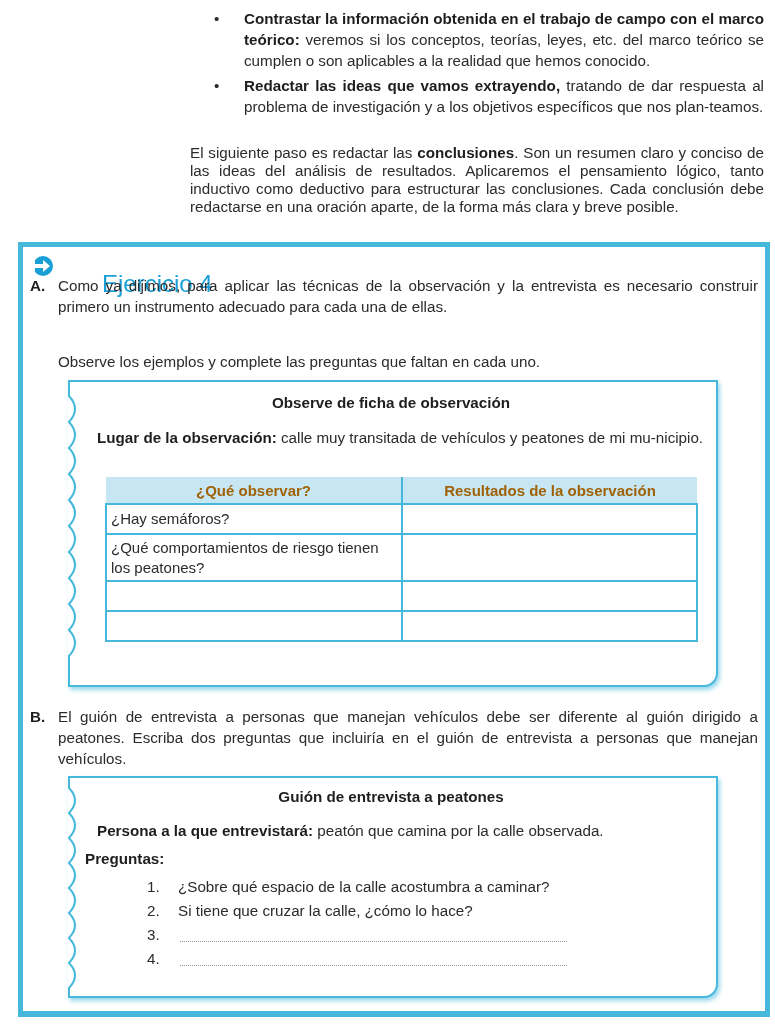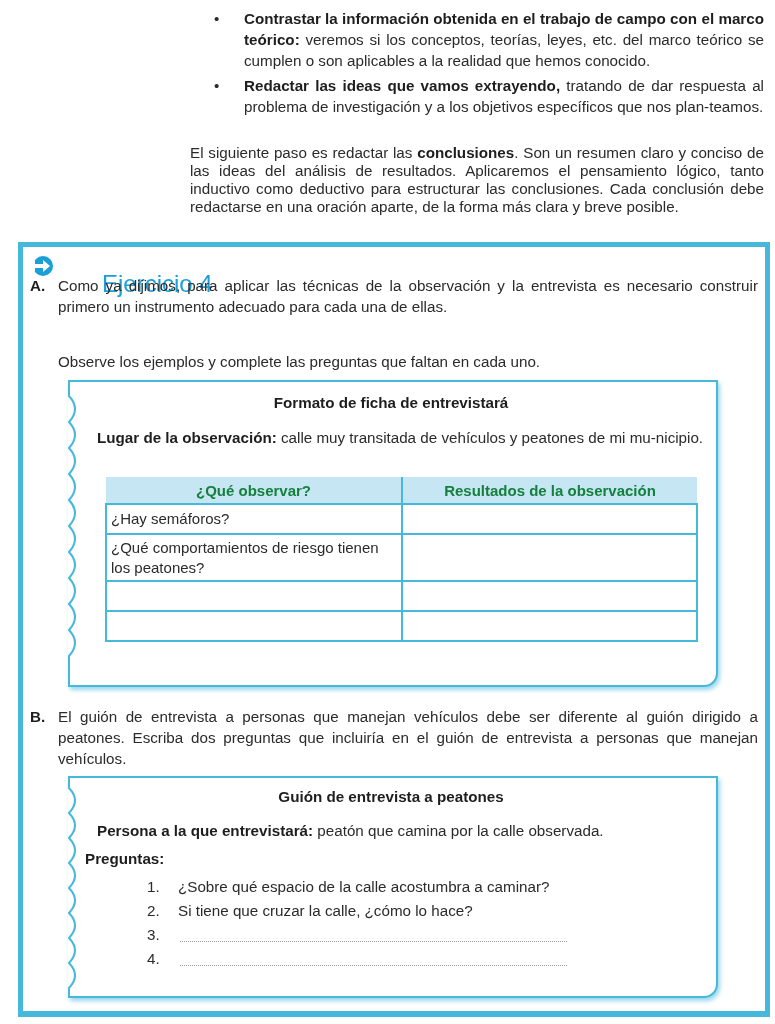--- a/index.html
+++ b/index.html
@@ -26,21 +26,21 @@
   .item-text { position:absolute; line-height:21px; text-align:justify; margin:0; }
 
   
   .note-box { position:absolute; background:#ffffff; border:2px solid #45b8dc;
     border-radius:0 0 14px 0; box-shadow:2px 3px 4px rgba(69,184,220,0.55); }
   .note-box .scallops { position:absolute; left:-2px; top:0; width:14px; height:100%; }
   .note-title { position:absolute; font-weight:bold; color:#1e1e1e; text-align:center; }
 
   
   .obs-table { position:absolute; left:105px; top:477px; width:593px; border-collapse:collapse; font-size:15px; }
-  .obs-table th { background:#c5e6f2; font-weight:bold; color:#15803d; height:26px; padding:0 4px; border:2px solid #45b8dc; border-top:none; text-align:center; }
+  .obs-table th { background:#c5e6f2; font-weight:bold; color:#a16207; height:26px; padding:0 4px; border:2px solid #45b8dc; border-top:none; text-align:center; }
   .obs-table th:first-child { border-left:none; }
   .obs-table th:last-child { border-right:none; }
   .obs-table td { border:2px solid #45b8dc; padding:1px 4px; vertical-align:middle; line-height:20px; }
   .obs-table td.c1 { width:286px; }
   .obs-table tr.r1 td { height:26px; }
   .obs-table tr.r3 td { height:43px; }
 
   .q-list { position:absolute; left:147px; top:876px; margin:0; padding:0; list-style:none; width:440px; }
   .q-list li { height:24px; line-height:22px; position:relative; }
   .q-list li .num { position:absolute; left:0; top:0; }
@@ -76,21 +76,21 @@
 <span class="item-letter" style="left:30px; top:275px; line-height:21px;">A.</span>
 <p class="item-text" style="left:58px; top:275px; width:700px;">Como ya dijimos, para aplicar las técnicas de la observación y la entrevista es necesario construir primero un instrumento adecuado para cada una de ellas.</p>
 <p class="item-text" style="left:58px; top:351px; width:700px;">Observe los ejemplos y complete las preguntas que faltan en cada uno.</p>
 
 <div class="note-box" style="left:68px; top:380px; width:646px; height:303px;">
   <svg class="scallops" viewBox="0 0 14 303" preserveAspectRatio="none">
     <rect x="0" y="0" width="3" height="303" fill="#ffffff"></rect>
     <path d="M1 0 V14 q12 13 0 26 q12 13 0 26 q12 13 0 26 q12 13 0 26 q12 13 0 26 q12 13 0 26 q12 13 0 26 q12 13 0 26 q12 13 0 26 q12 13 0 26 V303" fill="none" stroke="#45b8dc" stroke-width="2"></path>
   </svg>
 </div>
-<div class="note-title" style="left:68px; top:394px; width:646px;">Formato de ficha de entrevistará</div>
+<div class="note-title" style="left:68px; top:394px; width:646px;">Observe de ficha de observación</div>
 <p class="item-text" style="left:97px; top:428px; width:608px; line-height:20px;"><b>Lugar de la observación:</b><span> calle muy transitada de vehículos y peatones de mi mu-nicipio.</span></p>
 
 <table class="obs-table">
   <thead>
     <tr>
       <th>¿Qué observar?</th>
       <th>Resultados de la observación</th>
     </tr>
   </thead>
   <tbody>

